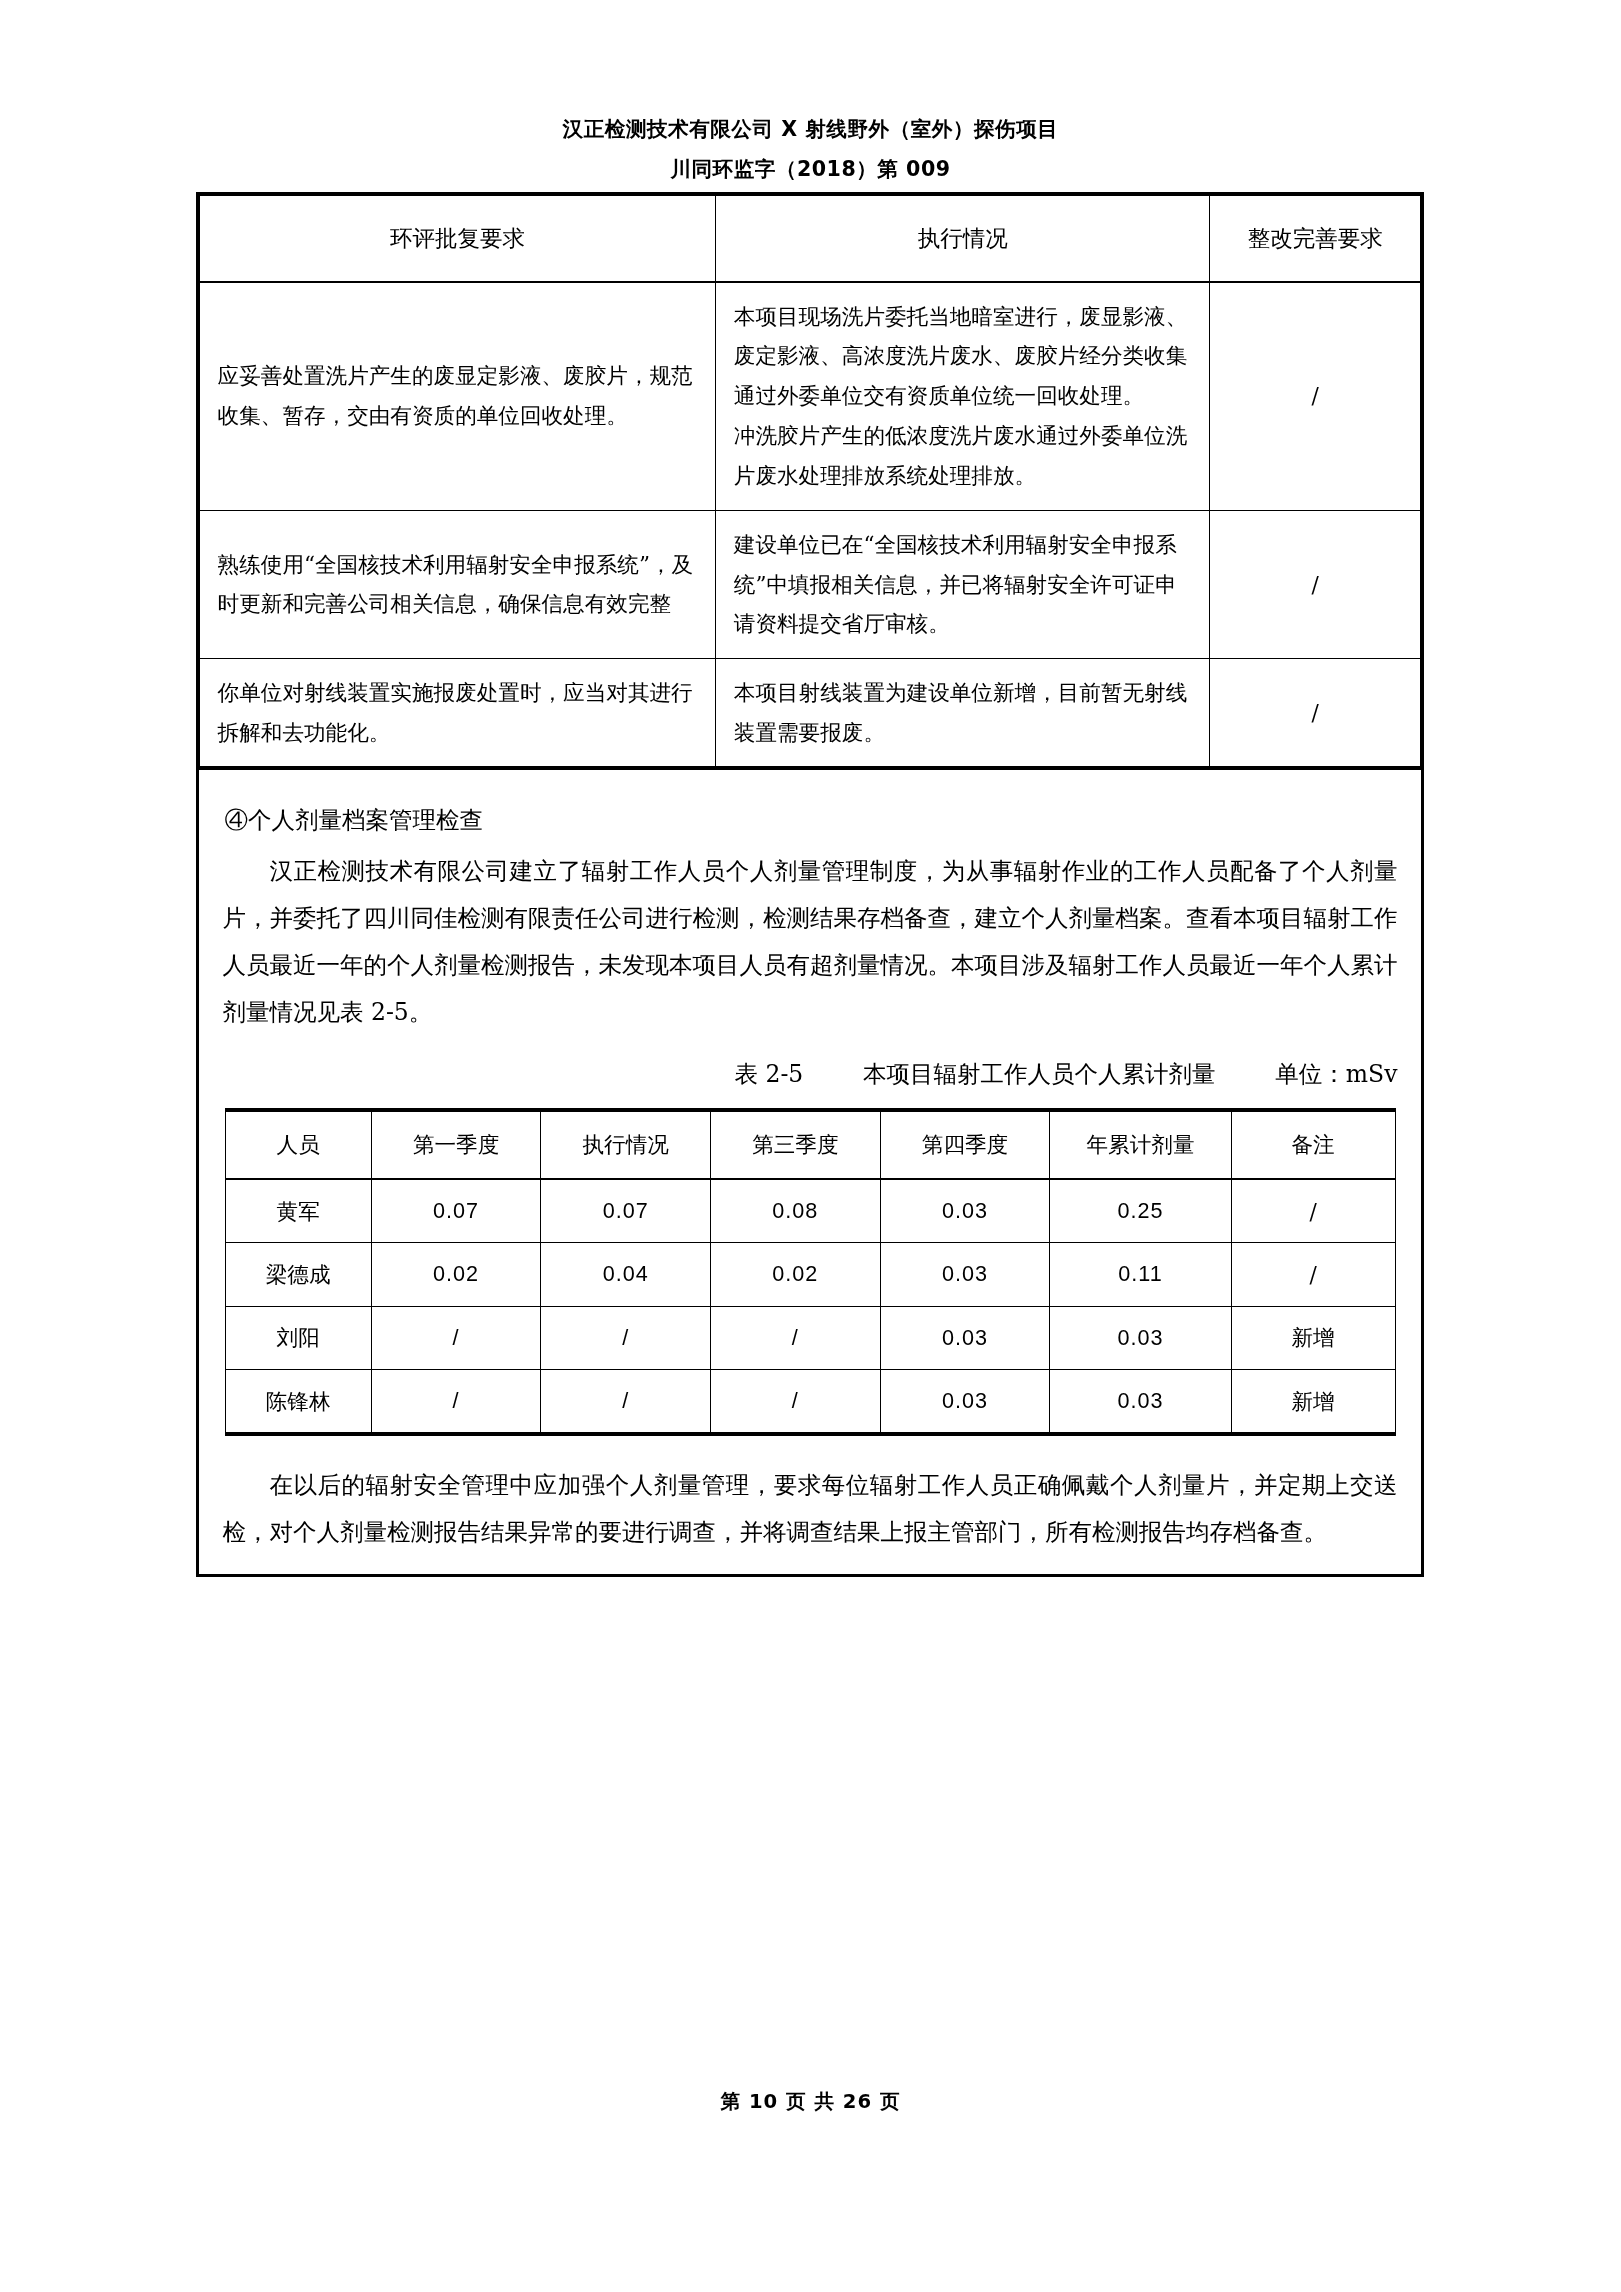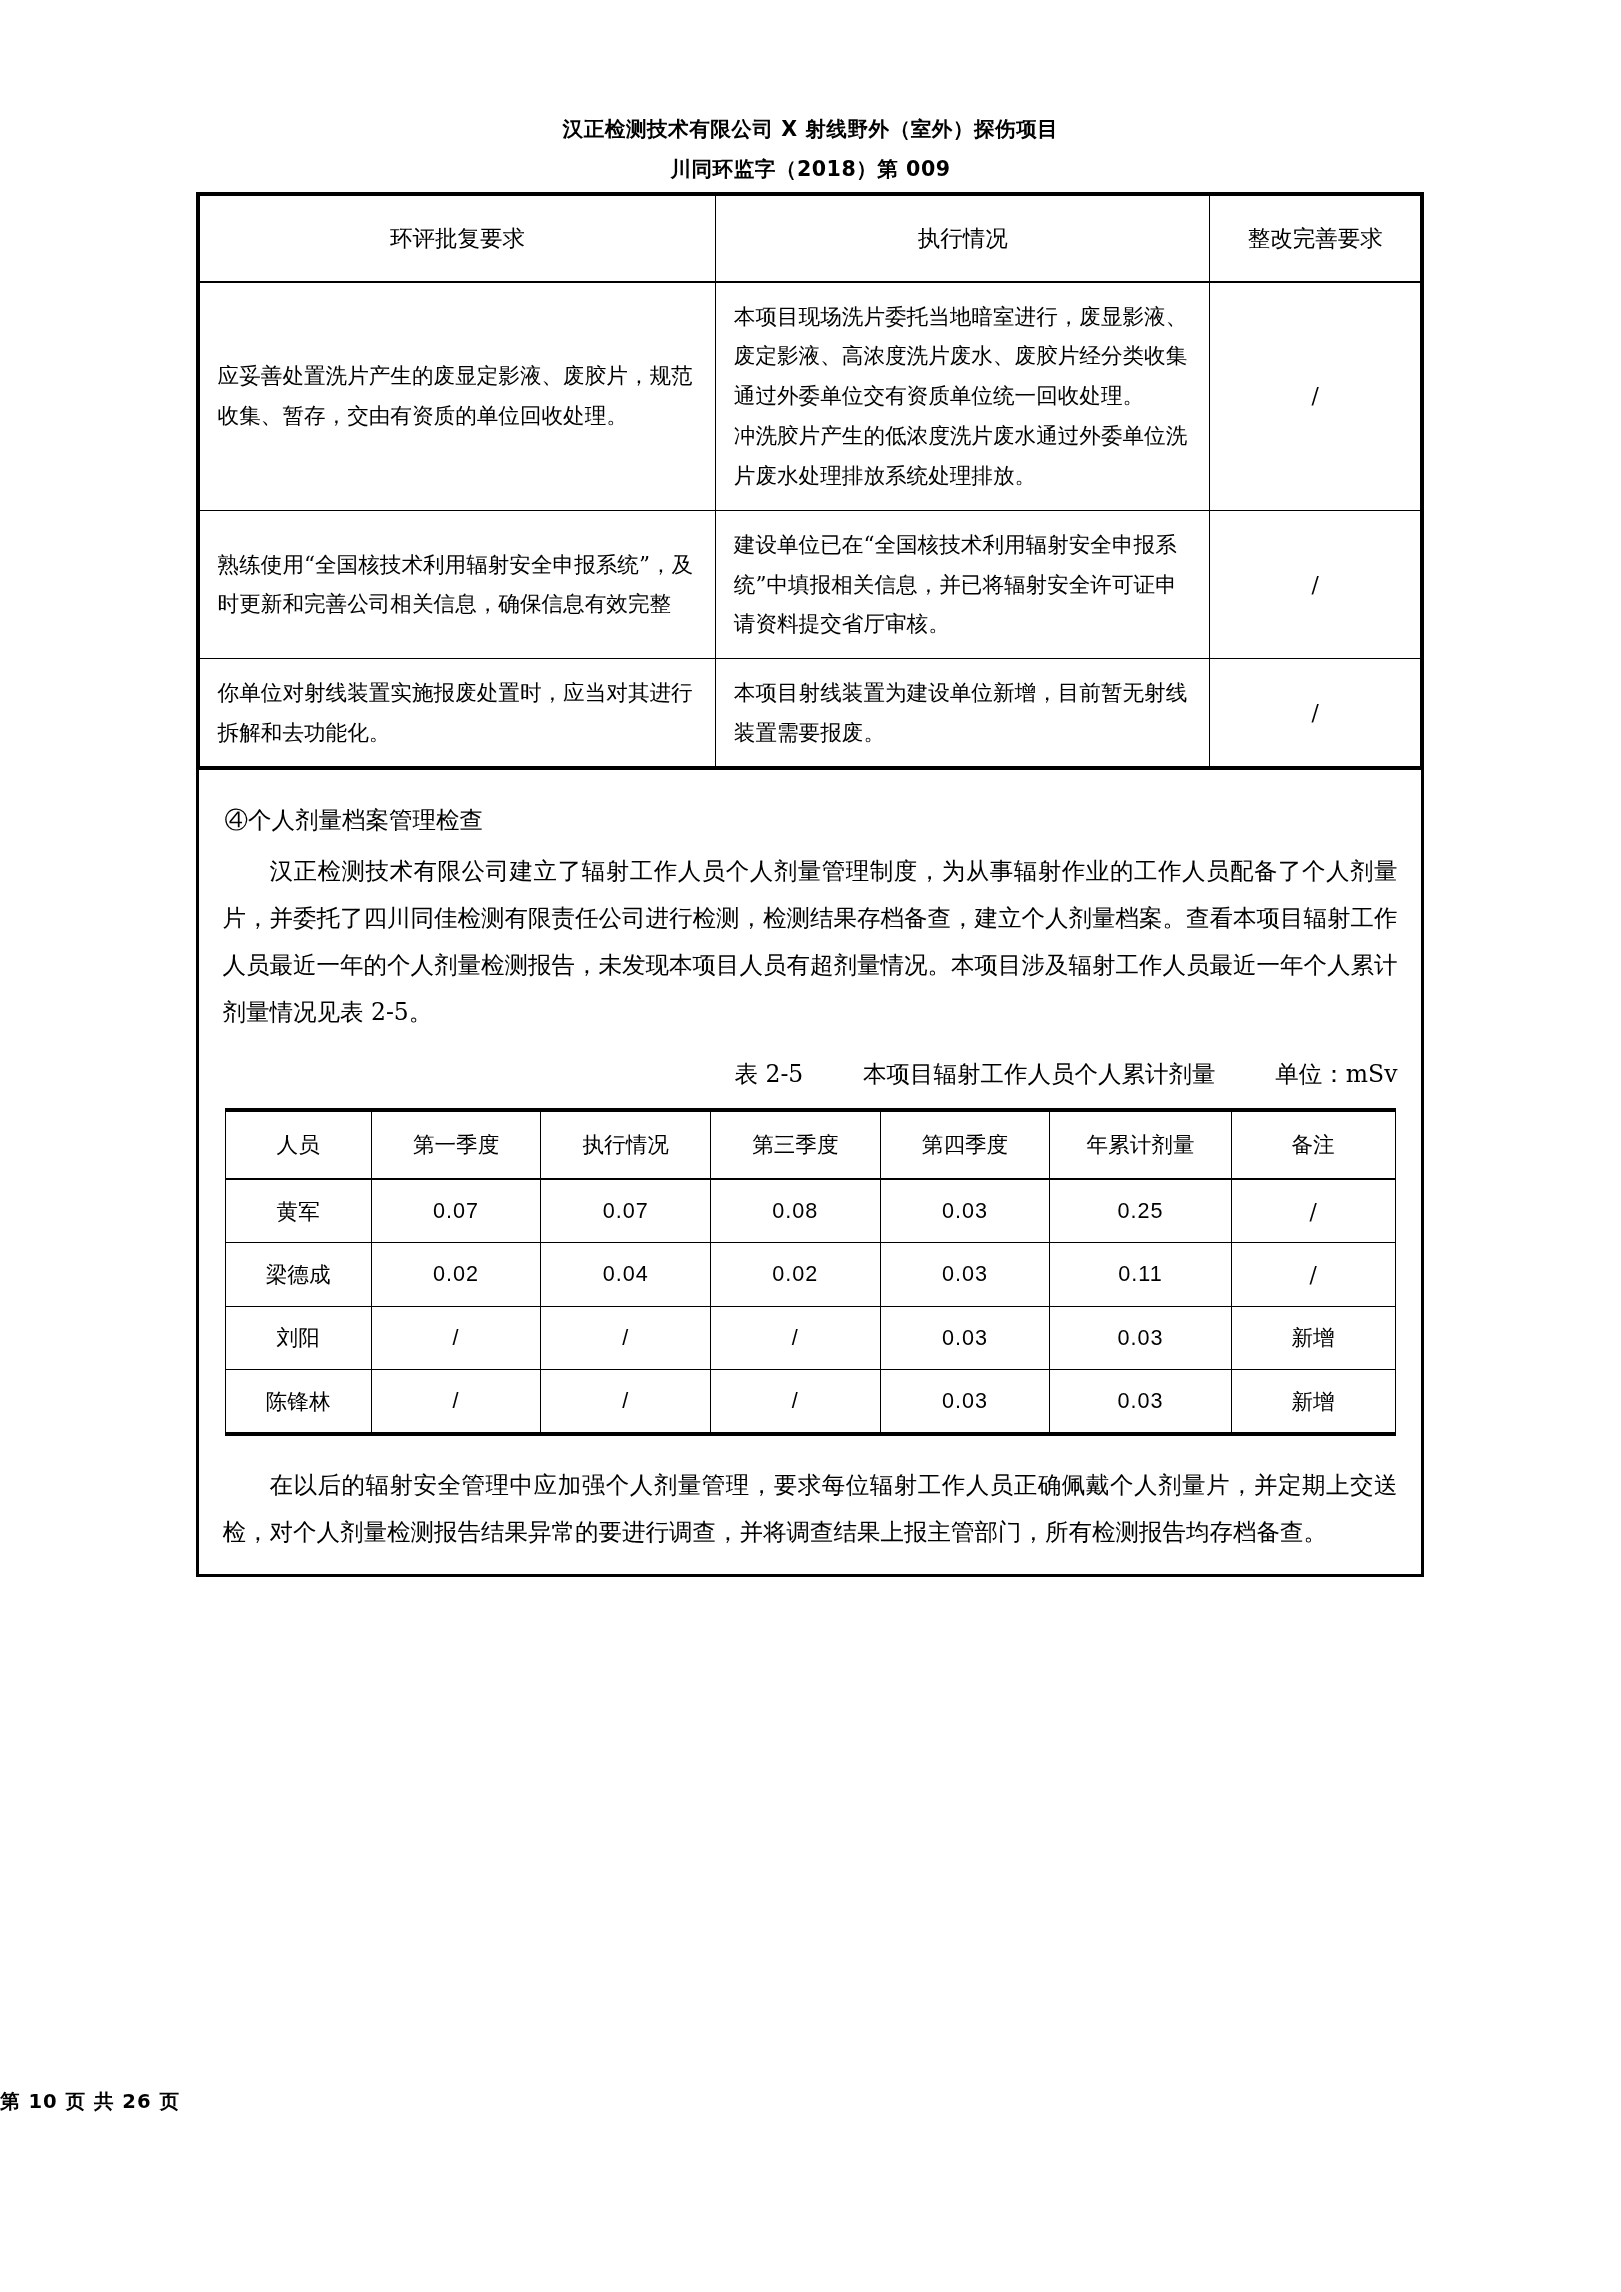--- a/index.html
+++ b/index.html
@@ -146,20 +146,21 @@
   table.dose td.num {
     font-family: Liberation Sans, sans-serif;
     letter-spacing: 1px;
   }
 
   
   .footer {
     position: absolute;
     left: 0; right: 0;
     top: 2088px;
+    text-align: center;
     font-family: "DejaVu Sans", "Liberation Sans", sans-serif;
     font-weight: bold;
     font-size: 19.6px;
     letter-spacing: 1px;
   }
 </style>
 </head>
 <body>
 
 <div class="page">

